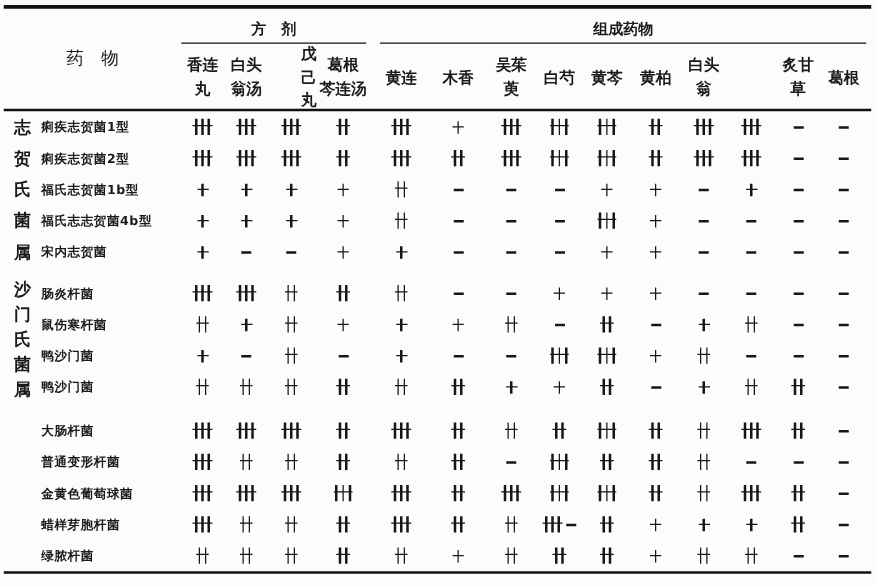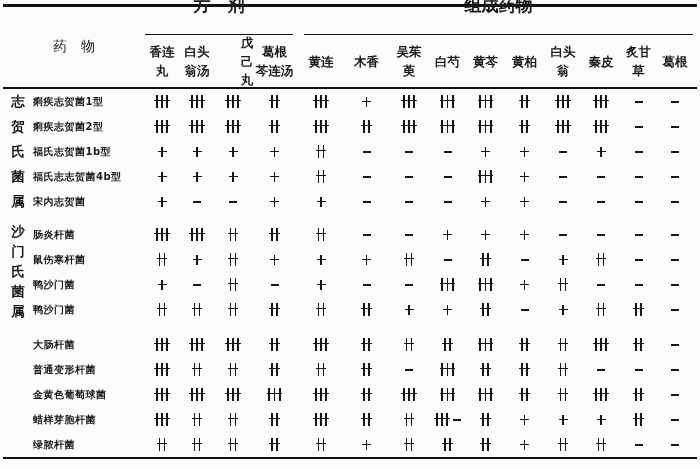--- a/index.html
+++ b/index.html
@@ -21,23 +21,23 @@
     grid-template-rows:28px 52px;
     border-bottom:2px solid #111;
   }
   .h-drug{
     grid-column:1/3;grid-row:1/3;
     display:flex;align-items:center;justify-content:center;
     font-size:14px;font-weight:400;
   }
   .h-group{
     grid-row:1;display:flex;align-items:flex-end;justify-content:center;
-    font-size:17px;font-weight:700;
+    font-size:12px;font-weight:700;
     border-bottom:1.5px solid #111;
-    padding-bottom:17px;
+    padding-bottom:2px;
   }
   .h-formula{grid-column:3/7;margin-right:5px;}
   .h-comp{grid-column:7/17;margin-left:6px;}
   .hc{
     grid-row:2;
     display:flex;flex-direction:column;justify-content:center;align-items:center;
     font-size:12.5px;font-weight:700;line-height:1.5;text-align:center;
     padding-top:2px;
   }
   
@@ -110,23 +110,20 @@
       <div class="hc" style="grid-column: 11;">
         <span>黄芩</span>
       </div>
       <div class="hc" style="grid-column: 12;">
         <span>黄柏</span>
       </div>
       <div class="hc" style="grid-column: 13;">
         <span>白头</span>
         <span>翁</span>
       </div>
-      <div class="hc" style="grid-column: 14;">
-        <span>秦皮</span>
-      </div>
       <div class="hc" style="grid-column: 15;">
         <span>炙甘</span>
         <span>草</span>
       </div>
       <div class="hc" style="grid-column: 16;">
         <span>葛根</span>
       </div>
     </div>
   <div id="tbody">
       <div class="group">

